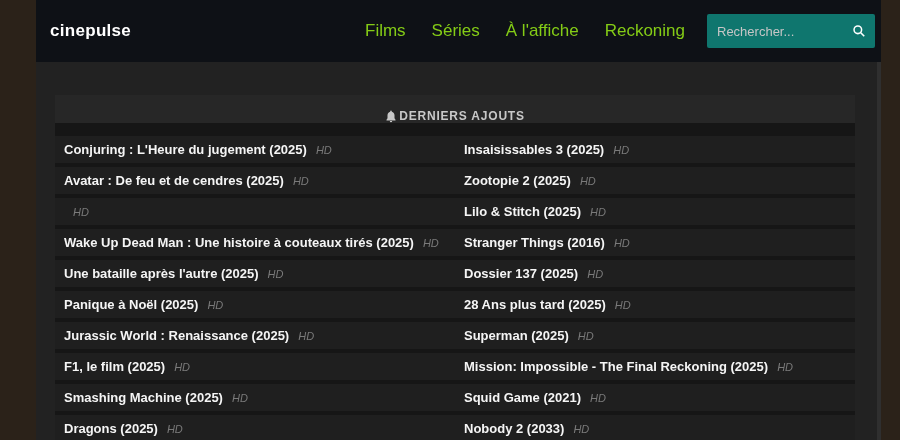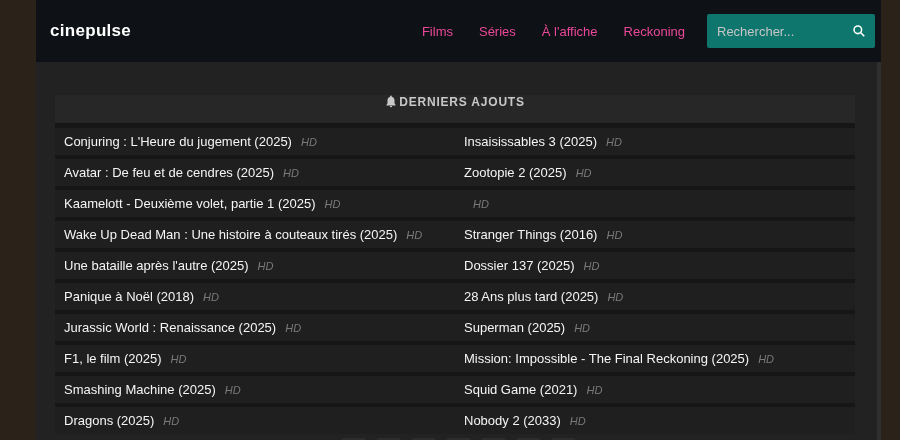--- a/index.html
+++ b/index.html
@@ -6,41 +6,41 @@
   html,body { width:900px; height:440px; overflow:hidden; }
   body { font-family:"Liberation Sans", sans-serif; background:#2b2219; }
 
   .stage { position:relative; width:900px; height:392px; background:#2b2219; }
   .site  { position:absolute; left:36px; top:0; width:845px; height:440px; background:#222222; }
 
   
   .hdr { height:62px; background:#0e1116; display:flex; align-items:center; padding:0 6px 0 14px; }
   .logo { color:#ffffff; font-size:17px; font-weight:700; letter-spacing:.3px; cursor:pointer; }
   .nav { margin-left:auto; display:flex; gap:26px; margin-right:22px; }
-  .nav a { color:#ec4899; font-size:13px; text-decoration:none; cursor:pointer; white-space:nowrap; }
+  .nav a { color:#84cc16; font-size:17px; text-decoration:none; cursor:pointer; white-space:nowrap; }
   .search { width:168px; height:34px; background:#0f766e; border-radius:2px; display:flex; align-items:center; padding:0 8px 0 10px; }
   .search input { flex:1; min-width:0; background:transparent; border:none; outline:none; color:#dddddd; font-size:13px; font-family:"Liberation Sans", sans-serif; }
   .search input::placeholder { color:#c6c6c6; opacity:1; }
   .sicon { width:16px; height:16px; flex:0 0 16px; cursor:pointer; display:flex; align-items:center; justify-content:center; }
   .sicon svg { width:14px; height:14px; stroke:#ffffff; stroke-width:2.6; fill:none; }
 
   
   .scrollbar { position:absolute; right:0; top:62px; bottom:0; width:4px; background:#2f2f2f; }
 
   
   .panel { margin:33px 26px 0 19px; background:#161616; }
-  .panel-head { height:28px; background:#272727; display:flex; align-items:flex-start; justify-content:center; gap:2px; margin-bottom:5px; }
+  .panel-head { height:28px; background:#272727; display:flex; align-items:flex-end; justify-content:center; gap:2px; margin-bottom:13px; }
   .panel-head .bell { width:12px; height:13px; display:flex; align-items:center; }
   .panel-head .bell svg { width:12px; height:13px; fill:#c8c8c8; }
   .panel-title { color:#c8c8c8; font-size:12px; font-weight:700; letter-spacing:.8px; }
 
   .row { display:grid; grid-template-columns:1fr 1fr; height:27px; margin-top:4px; background:#1f1f1f; }
   .row:first-of-type { margin-top:0; }
   .cell { display:flex; align-items:center; padding-left:9px; overflow:hidden; white-space:nowrap; cursor:pointer; text-decoration:none; }
-  .title { color:#f5f5f5; font-size:13px; font-weight:400; }
+  .title { color:#f5f5f5; font-size:13px; font-weight:700; }
   .hd { color:#7a7a7a; font-size:11px; font-weight:400; font-style:italic; margin-left:9px; }
 
   
   .pagination { display:flex; justify-content:center; gap:10px; margin-top:4px; }
   .page-btn { width:25px; height:26px; background:#2d2d2d; border:none; border-radius:3px; cursor:pointer; }
 </style>
 </head>
 <body>
 
 <div class="stage">
@@ -94,24 +94,24 @@
                 <span class="title">Avatar : De feu et de cendres (2025)</span>
                 <span class="hd">HD</span>
               </a>
             <a class="cell">
                 <span class="title">Zootopie 2 (2025)</span>
                 <span class="hd">HD</span>
               </a>
           </div>
           <div class="row">
             <a class="cell">
-                <span class="title">Kaamelott - Deuxième volet, partie 1 (2025)</span>
                 <span class="hd">HD</span>
               </a>
             <a class="cell">
+                <span class="title">Lilo &amp; Stitch (2025)</span>
                 <span class="hd">HD</span>
               </a>
           </div>
           <div class="row">
             <a class="cell">
                 <span class="title">Wake Up Dead Man : Une histoire à couteaux tirés (2025)</span>
                 <span class="hd">HD</span>
               </a>
             <a class="cell">
                 <span class="title">Stranger Things (2016)</span>
@@ -123,21 +123,21 @@
                 <span class="title">Une bataille après l'autre (2025)</span>
                 <span class="hd">HD</span>
               </a>
             <a class="cell">
                 <span class="title">Dossier 137 (2025)</span>
                 <span class="hd">HD</span>
               </a>
           </div>
           <div class="row">
             <a class="cell">
-                <span class="title">Panique à Noël (2018)</span>
+                <span class="title">Panique à Noël (2025)</span>
                 <span class="hd">HD</span>
               </a>
             <a class="cell">
                 <span class="title">28 Ans plus tard (2025)</span>
                 <span class="hd">HD</span>
               </a>
           </div>
           <div class="row">
             <a class="cell">
                 <span class="title">Jurassic World : Renaissance (2025)</span>

